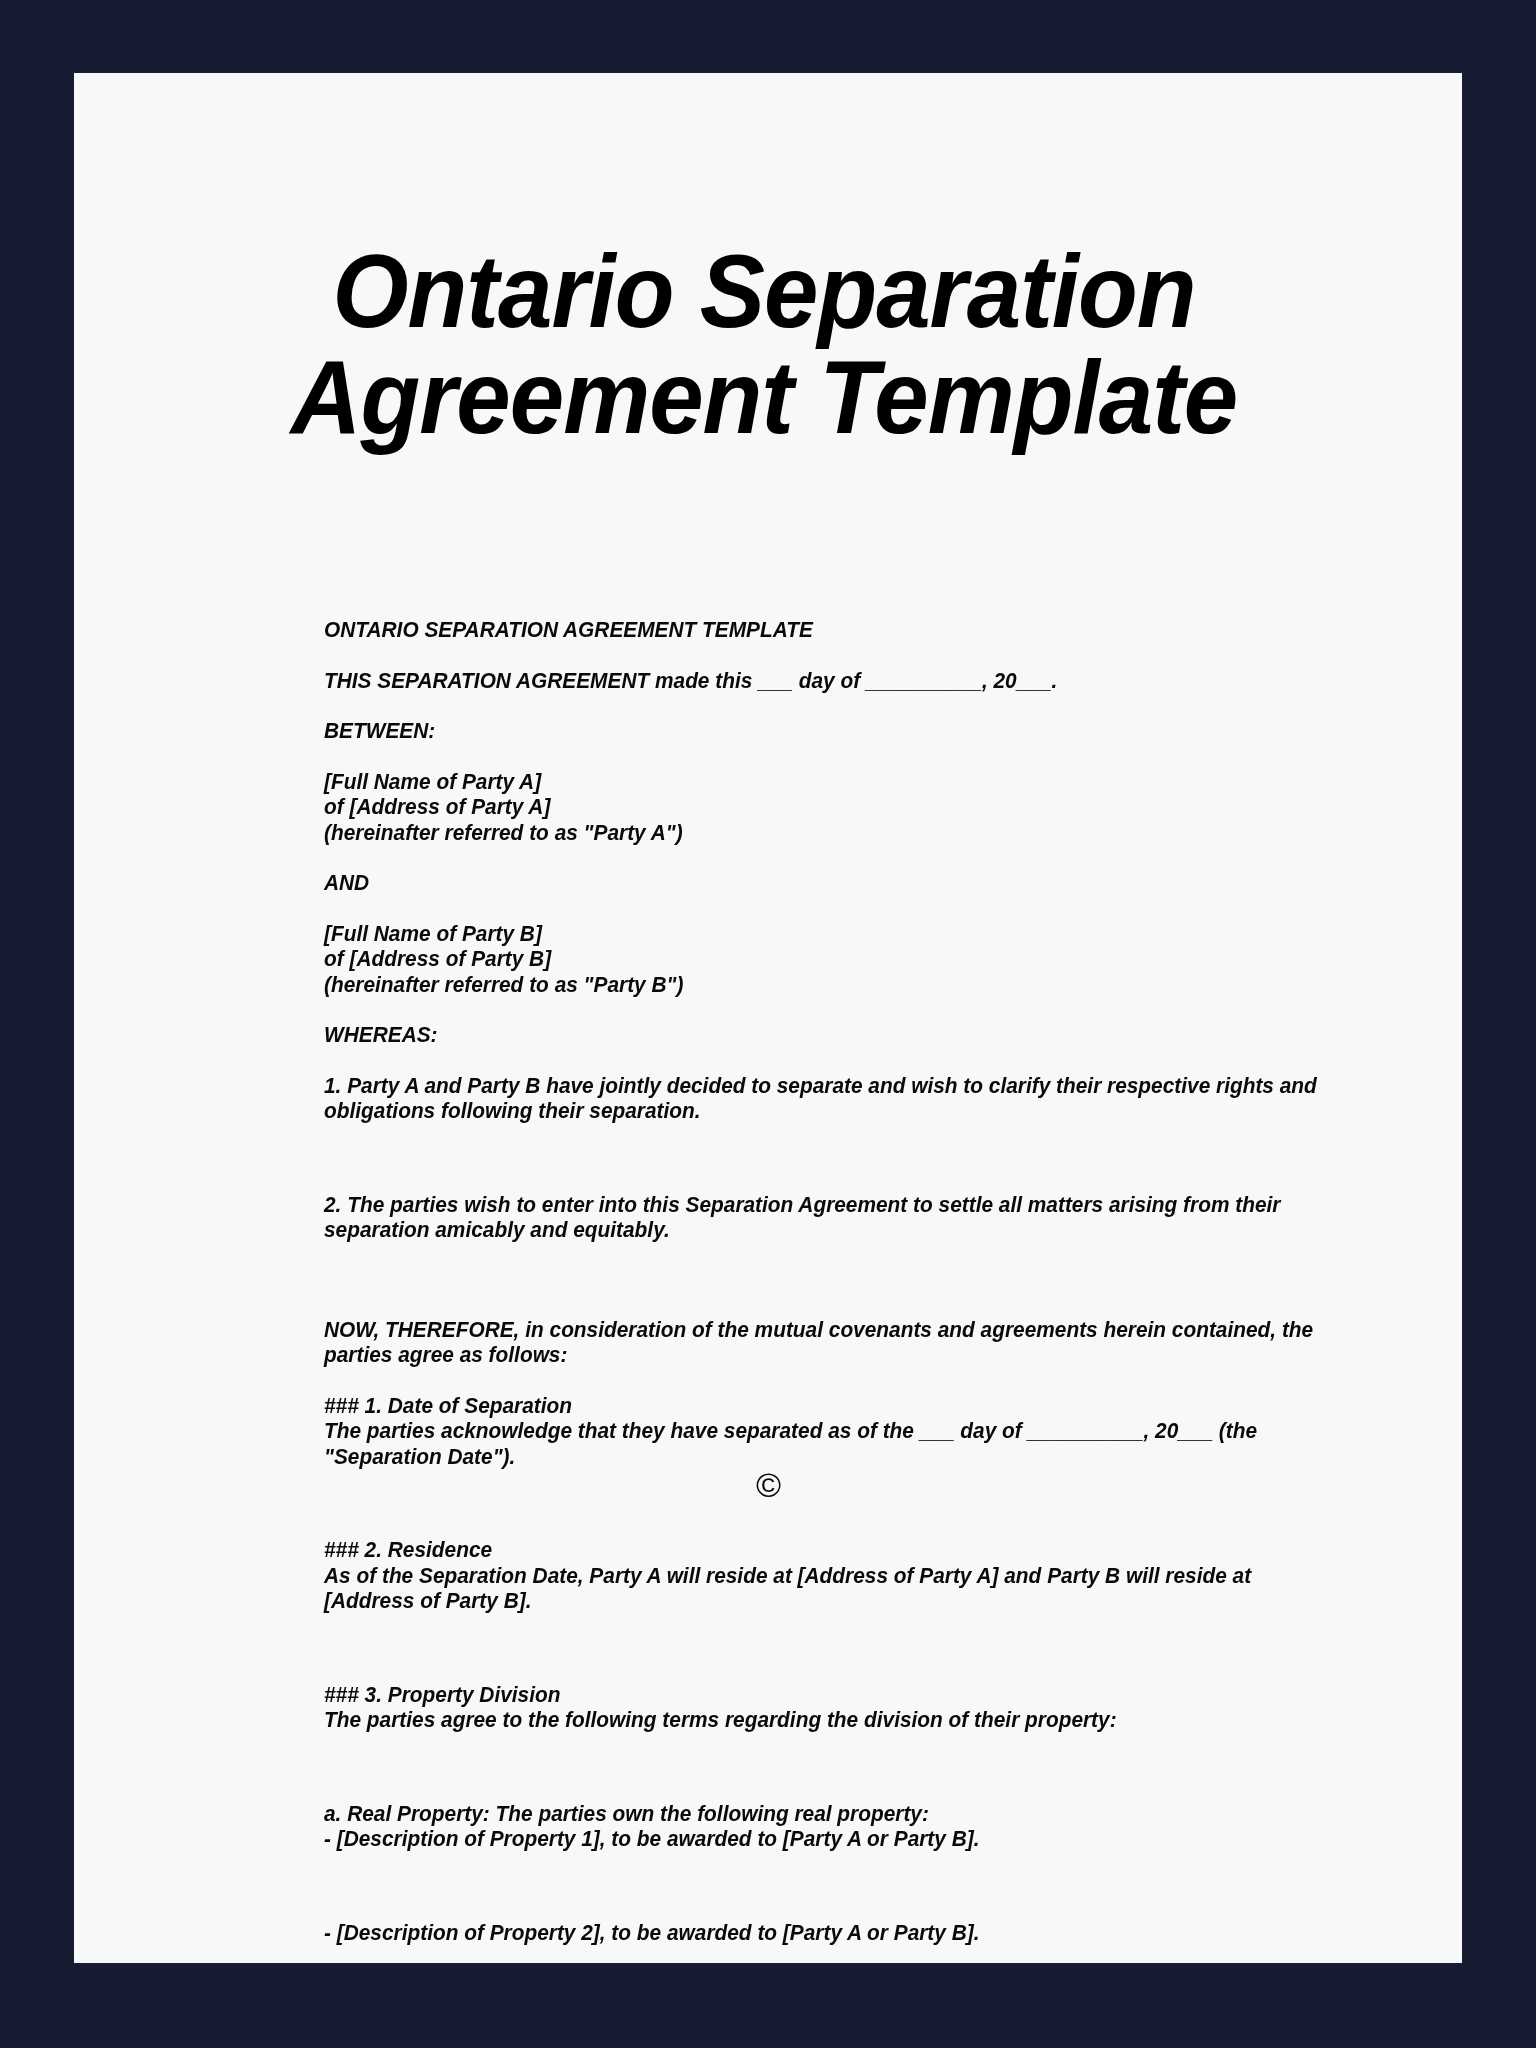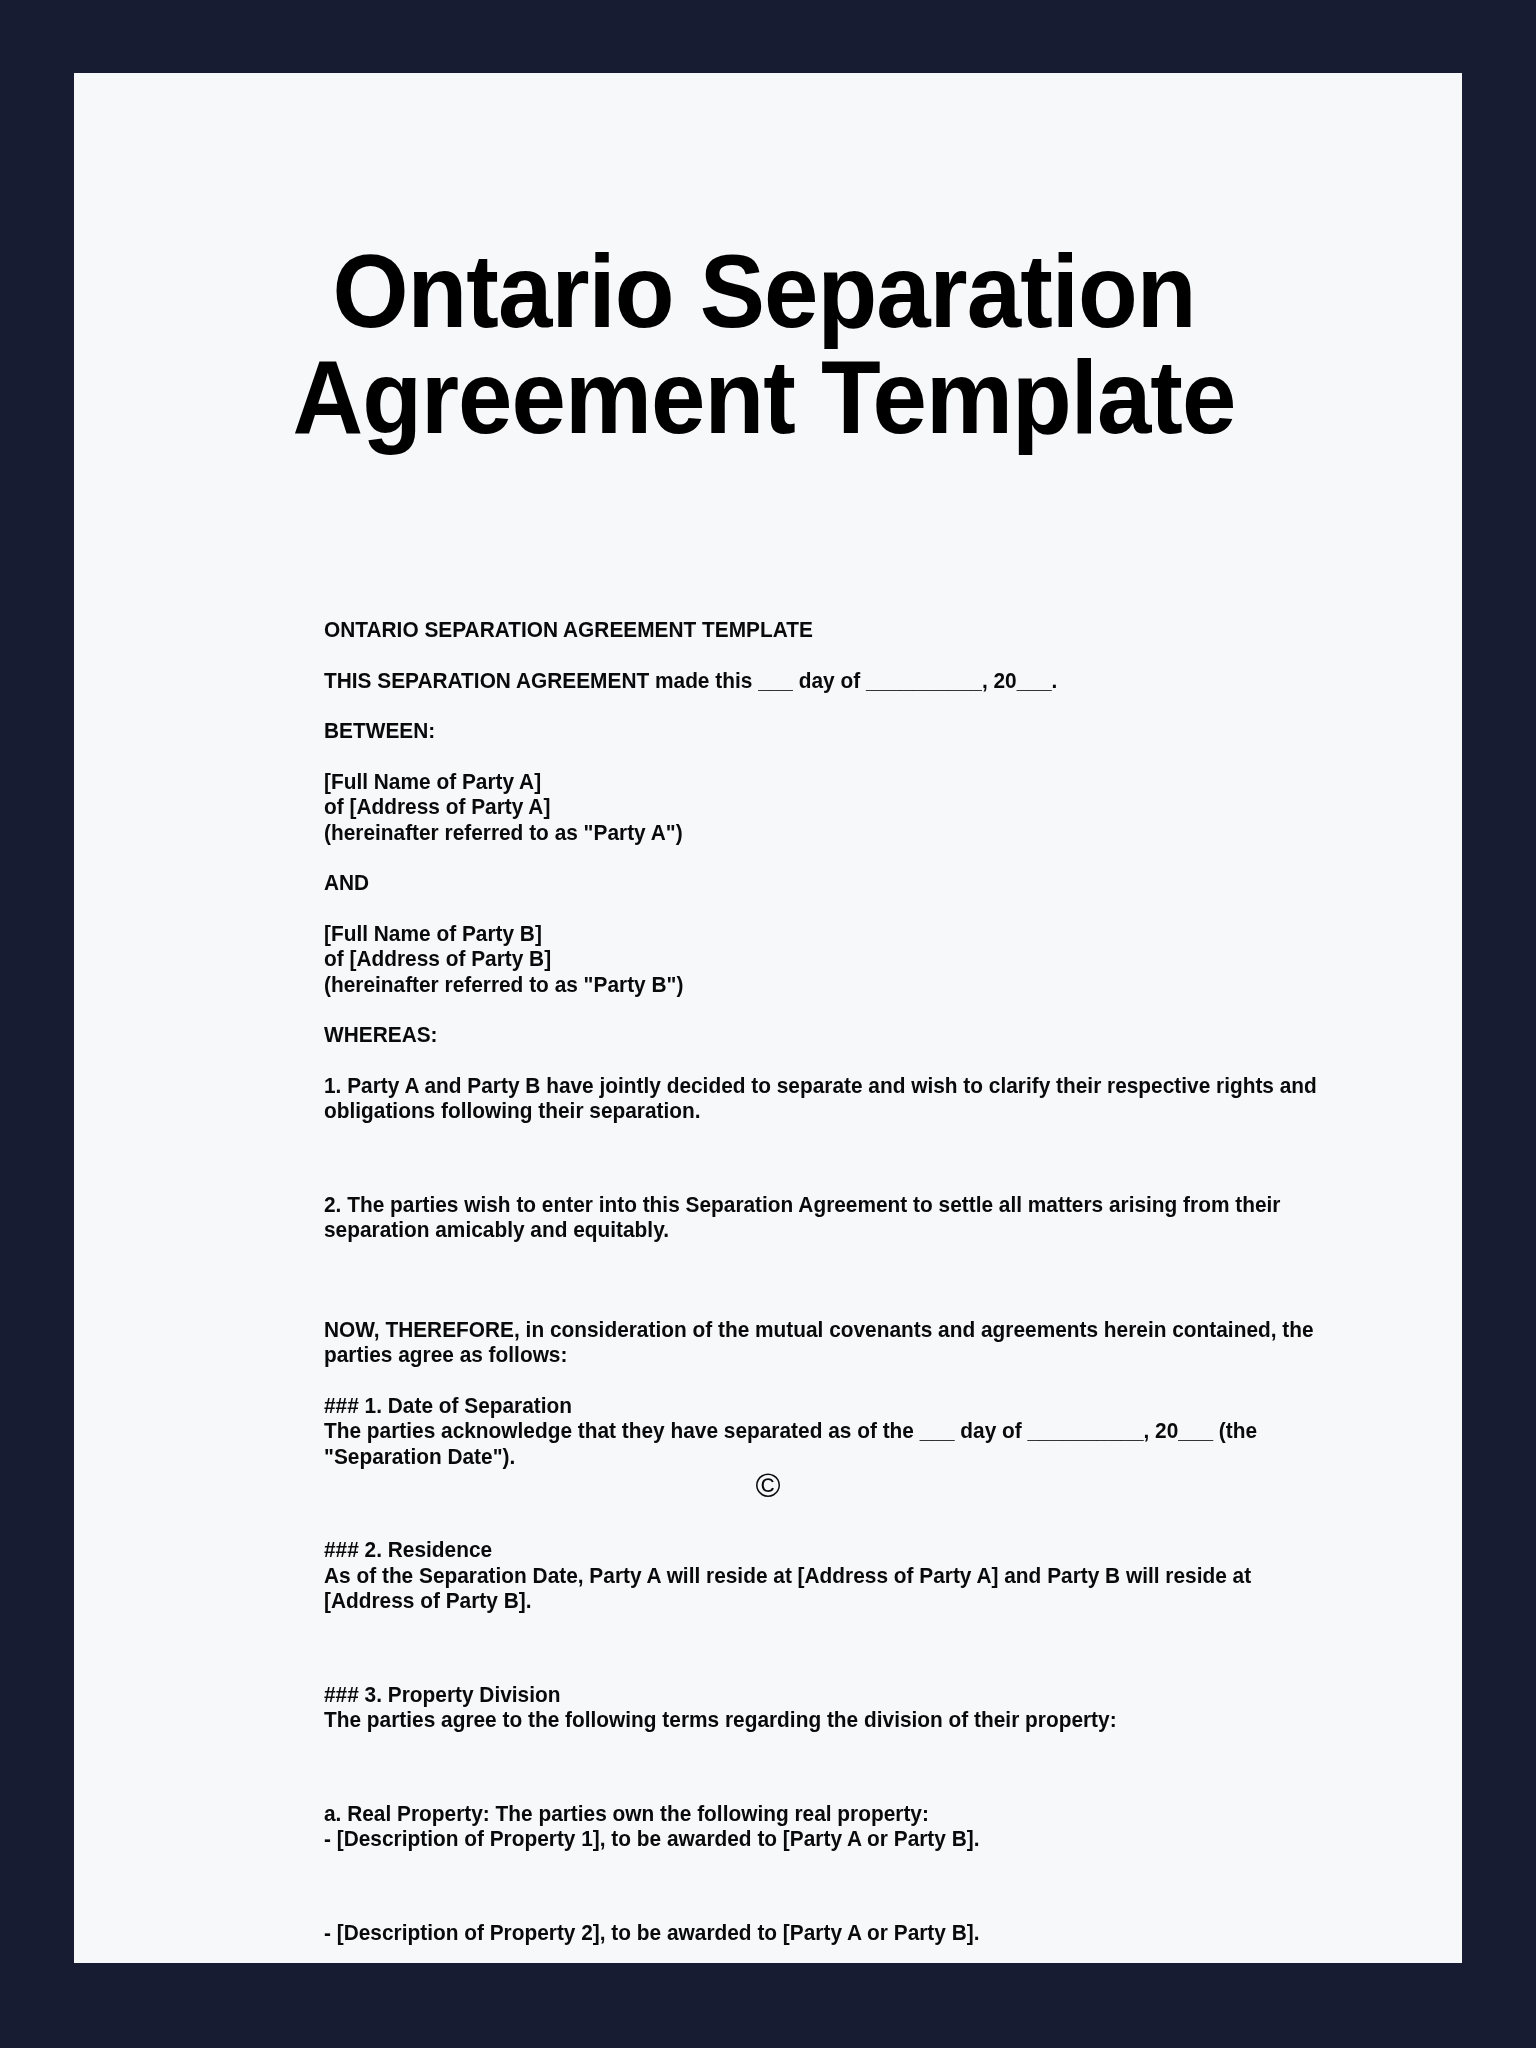--- a/index.html
+++ b/index.html
@@ -13,20 +13,21 @@
     font-family: "Liberation Sans", sans-serif;
     overflow: hidden;
   }
 
   .viewport {
     position: relative;
     width: 1260px;
     height: 2048px;
     background: #181c33;
     box-sizing: border-box;
+    font-style: italic;
   }
 
   .sheet {
     position: absolute;
     left: 74px;
     top: 73px;
     width: 1388px;
     height: 1890px;
     background: #f7f8fa;
     box-sizing: border-box;

